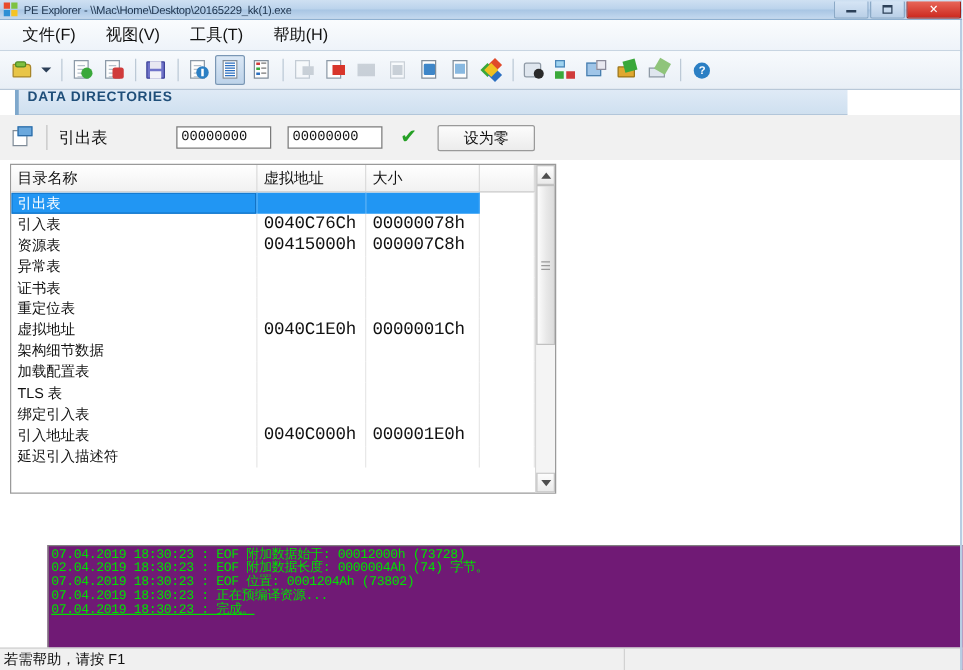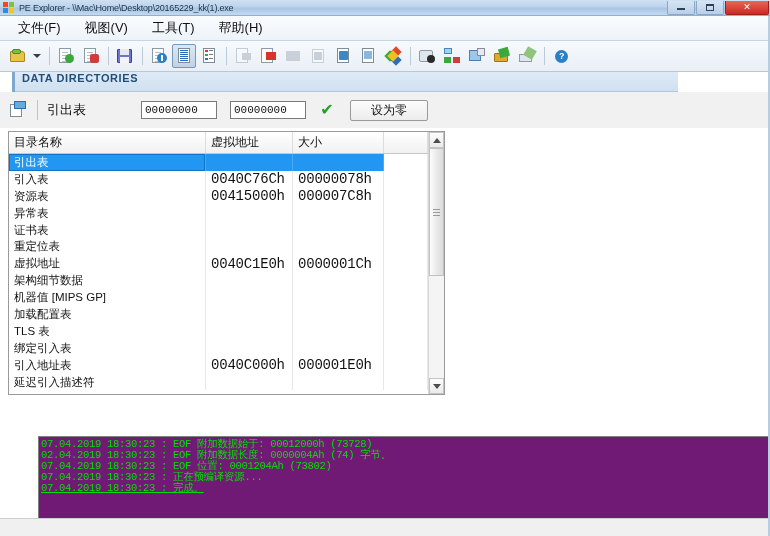--- a/index.html
+++ b/index.html
@@ -509,26 +509,20 @@
               <div class="cell c4"></div>
             </div>
             <div class="lv-row">
               <div class="cell c1">虚拟地址</div>
               <div class="cell c2">0040C1E0h</div>
               <div class="cell c3">0000001Ch</div>
               <div class="cell c4"></div>
             </div>
             <div class="lv-row">
               <div class="cell c1">架构细节数据</div>
-              <div class="cell c2"></div>
-              <div class="cell c3"></div>
-              <div class="cell c4"></div>
-            </div>
-            <div class="lv-row">
-              <div class="cell c1">机器值 [MIPS GP]</div>
               <div class="cell c2"></div>
               <div class="cell c3"></div>
               <div class="cell c4"></div>
             </div>
             <div class="lv-row">
               <div class="cell c1">加载配置表</div>
               <div class="cell c2"></div>
               <div class="cell c3"></div>
               <div class="cell c4"></div>
             </div>
@@ -599,17 +593,18 @@
           </span>
         </div>
       </div>
       <div class="sb-btn sb-dn">
           <i></i>
         </div>
     </div>
   </div>
 
   <div class="statusbar">
+    <div class="seg1">若需帮助，请按 F1</div>
     <div class="seg2"></div>
   </div>
 
   <div class="rightpad"></div>
 </div>
 
 </body></html>

